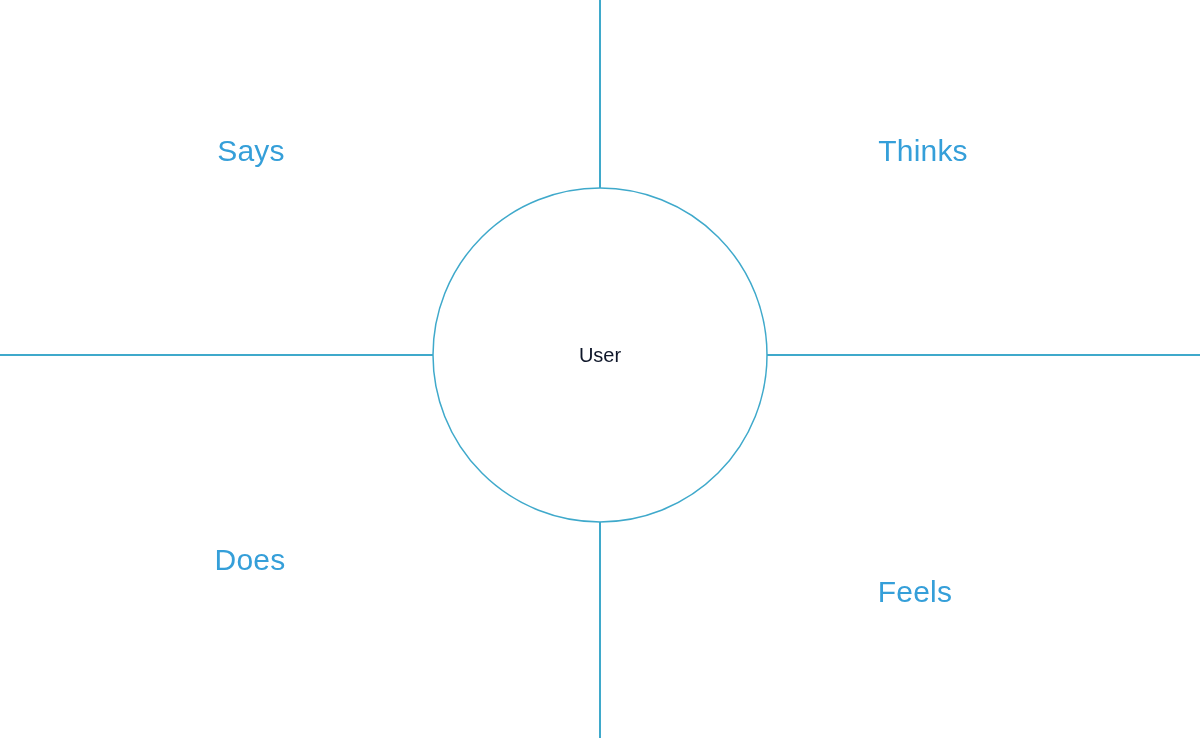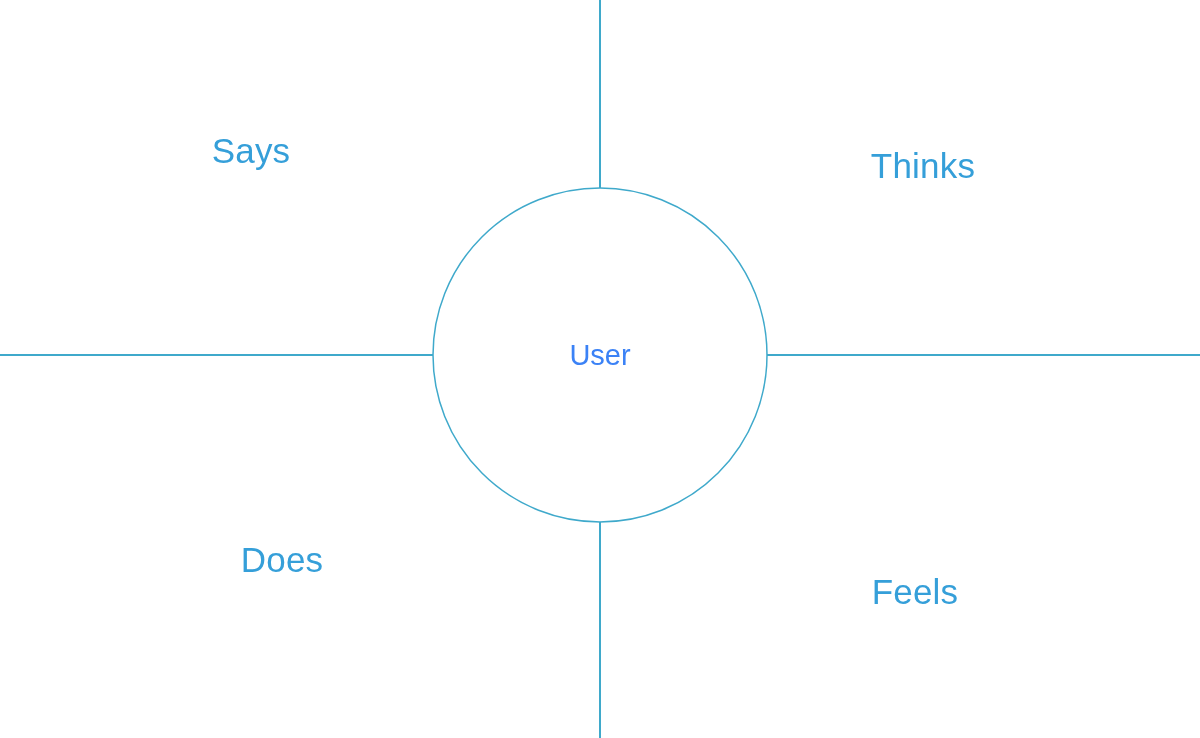--- a/index.html
+++ b/index.html
@@ -18,37 +18,37 @@
   .diagram-svg {
     position: absolute;
     top: 0;
     left: 0;
     display: block;
   }
   .quadrant-label {
     position: absolute;
     transform: translate(-50%, -50%);
     color: #359fd9;
-    font-size: 35px;
+    font-size: 30px;
     font-weight: 400;
     letter-spacing: 0.2px;
     white-space: nowrap;
     user-select: none;
   }
   .label-says   { left: 251px; top: 151px; }
-  .label-thinks { left: 923px; top: 166px; }
-  .label-does   { left: 250px; top: 560px; margin-left: 32px; }
+  .label-thinks { left: 923px; top: 151px; }
+  .label-does   { left: 250px; top: 560px; }
   .label-feels  { left: 915px; top: 560px; margin-top: 32px; }
   .center-label {
     position: absolute;
     left: 600px;
     top: 355px;
     transform: translate(-50%, -50%);
-    color: #3b82f6;
-    font-size: 29px;
+    color: #0f172a;
+    font-size: 20px;
     font-weight: 400;
     white-space: nowrap;
     user-select: none;
   }
 </style>
 </head>
 <body>
 
 <div class="canvas">
 

